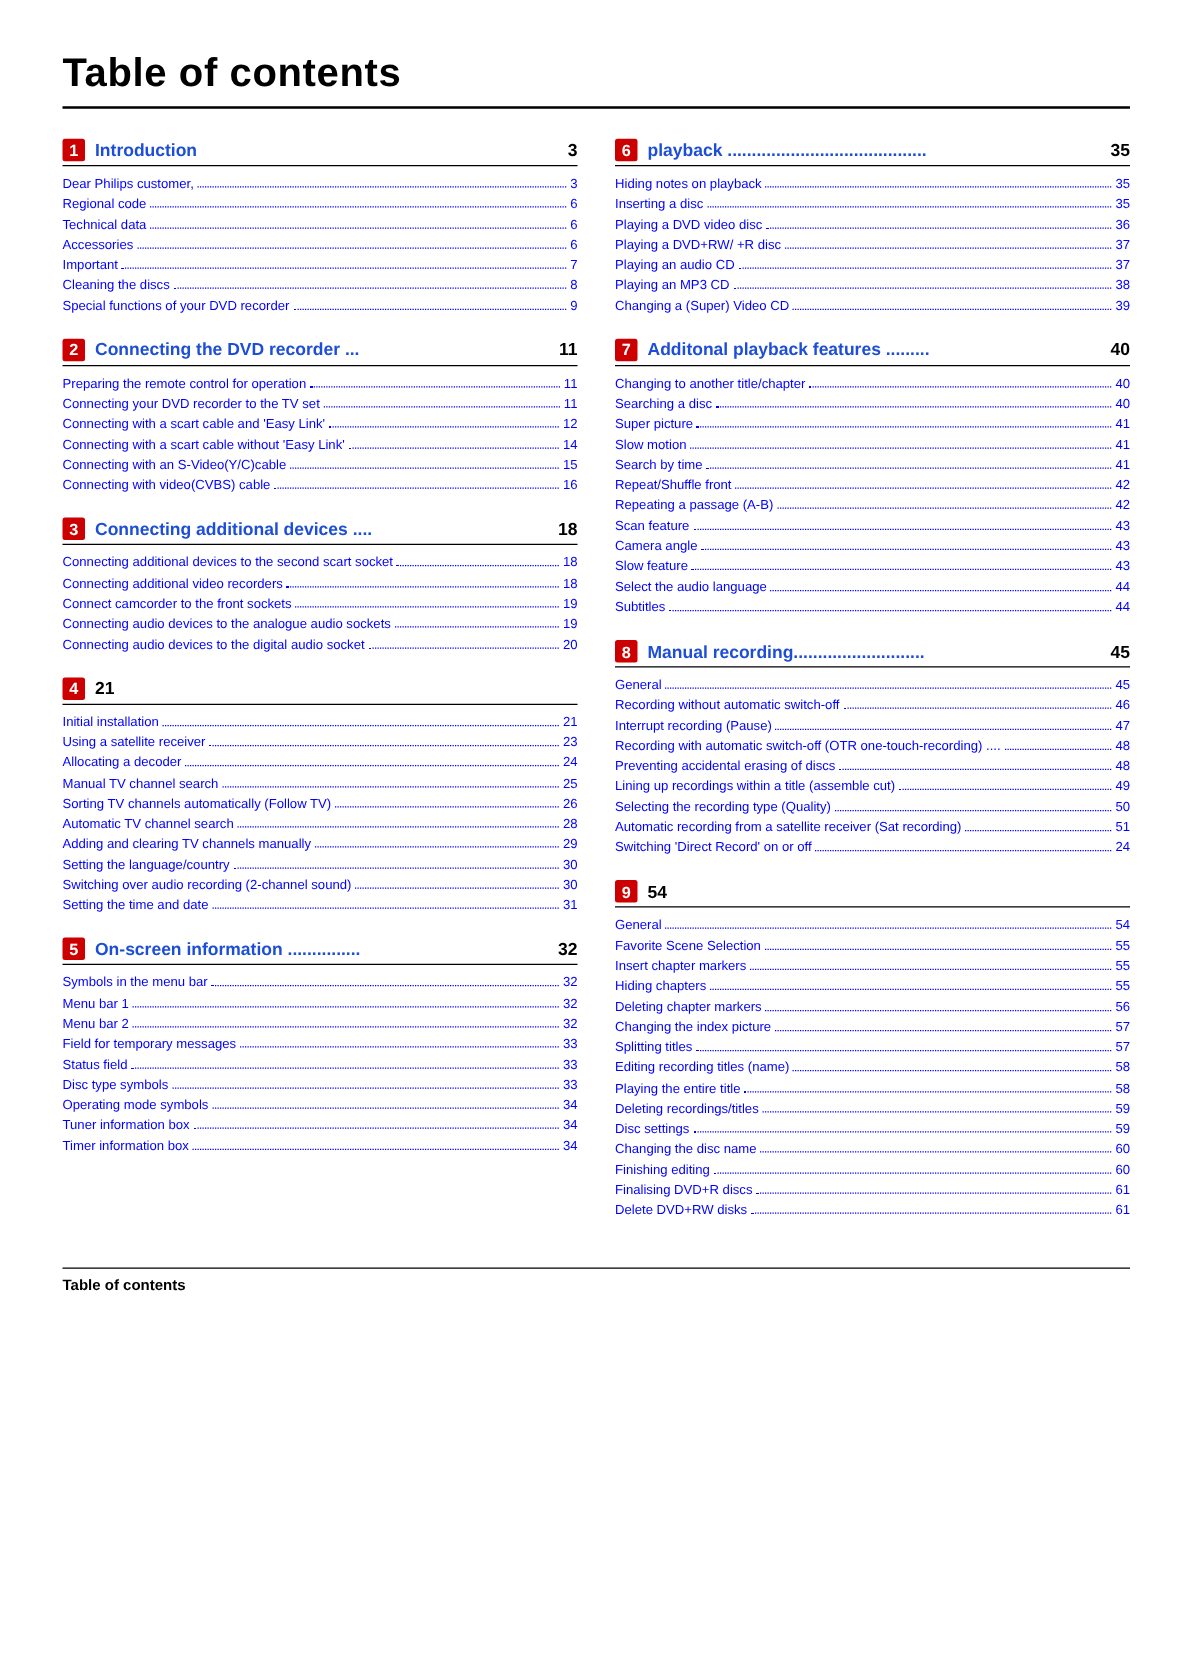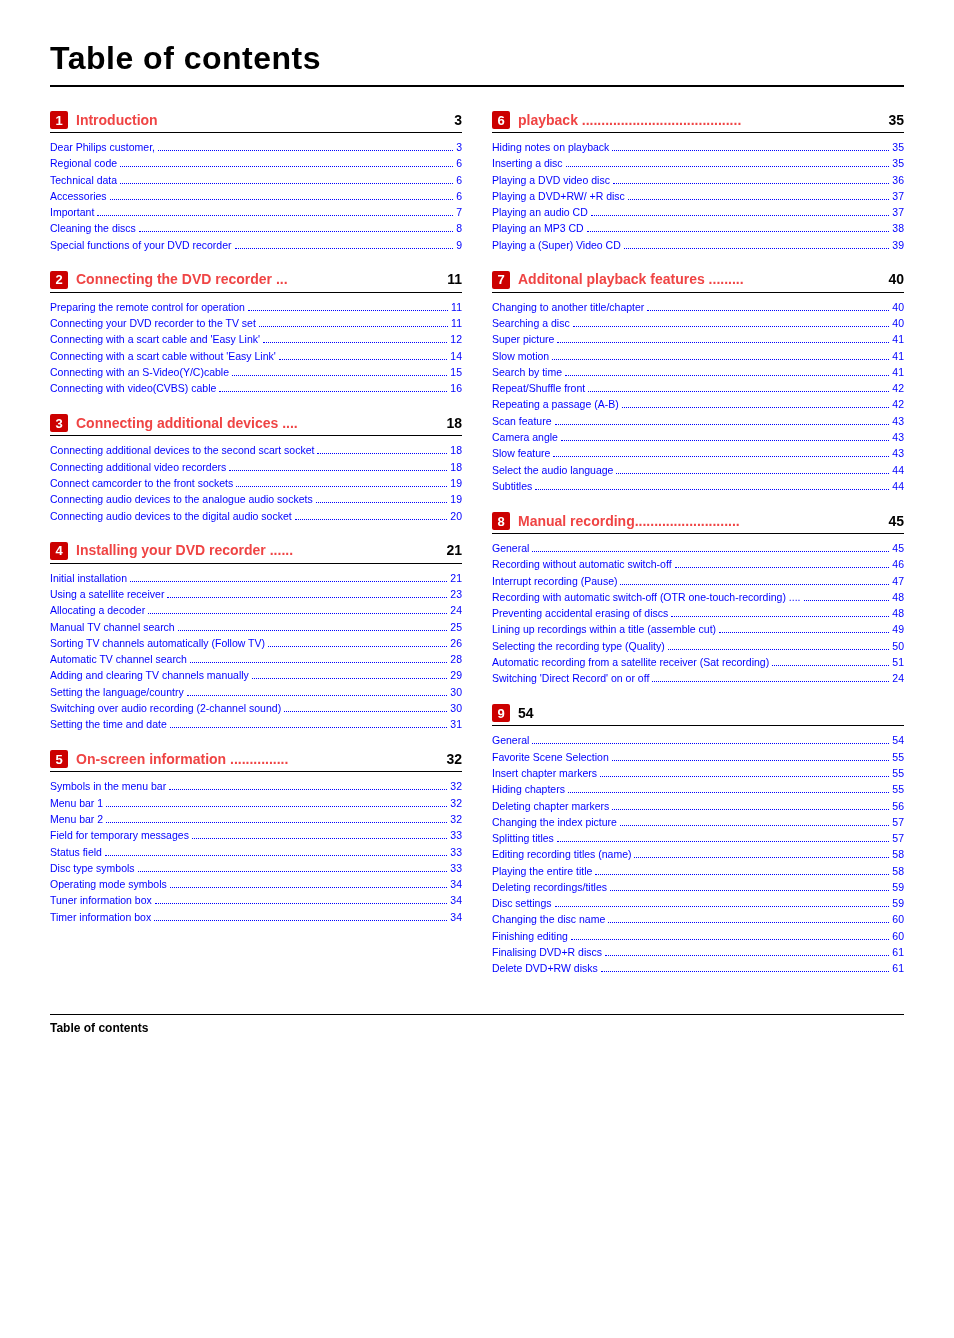--- a/index.html
+++ b/index.html
@@ -52,21 +52,21 @@
       font-size: 13px;
       width: 18px;
       height: 18px;
       min-width: 18px;
       border-radius: 2px;
       margin-right: 2px;
     }
     .section-title {
       font-size: 14px;
       font-weight: bold;
-      color: #ef4444;
+      color: #1d4ed8;
       flex: 1;
     }
     .section-page {
       font-size: 14px;
       font-weight: bold;
       color: #000;
       white-space: nowrap;
     }
     .toc-entry {
       display: flex;
@@ -213,21 +213,20 @@
         </div>
         <div class="toc-entry">
           <span class="toc-entry-text">Connecting audio devices to the digital audio socket</span>
           <span class="toc-dots"></span>
           <span class="toc-page">20</span>
         </div>
       </div>
       <div class="section">
         <div class="section-header">
           <span class="section-num">4</span>
-          <span class="section-title">Installing your DVD recorder ......</span>
           <span class="section-page">21</span>
         </div>
         <div class="toc-entry">
           <span class="toc-entry-text">Initial installation</span>
           <span class="toc-dots"></span>
           <span class="toc-page">21</span>
         </div>
         <div class="toc-entry">
           <span class="toc-entry-text">Using a satellite receiver</span>
           <span class="toc-dots"></span>
@@ -358,21 +357,21 @@
           <span class="toc-entry-text">Playing an audio CD</span>
           <span class="toc-dots"></span>
           <span class="toc-page">37</span>
         </div>
         <div class="toc-entry">
           <span class="toc-entry-text">Playing an MP3 CD</span>
           <span class="toc-dots"></span>
           <span class="toc-page">38</span>
         </div>
         <div class="toc-entry">
-          <span class="toc-entry-text">Playing a (Super) Video CD</span>
+          <span class="toc-entry-text">Changing a (Super) Video CD</span>
           <span class="toc-dots"></span>
           <span class="toc-page">39</span>
         </div>
       </div>
       <div class="section">
         <div class="section-header">
           <span class="section-num">7</span>
           <span class="section-title">Additonal playback features .........</span>
           <span class="section-page">40</span>
         </div>

